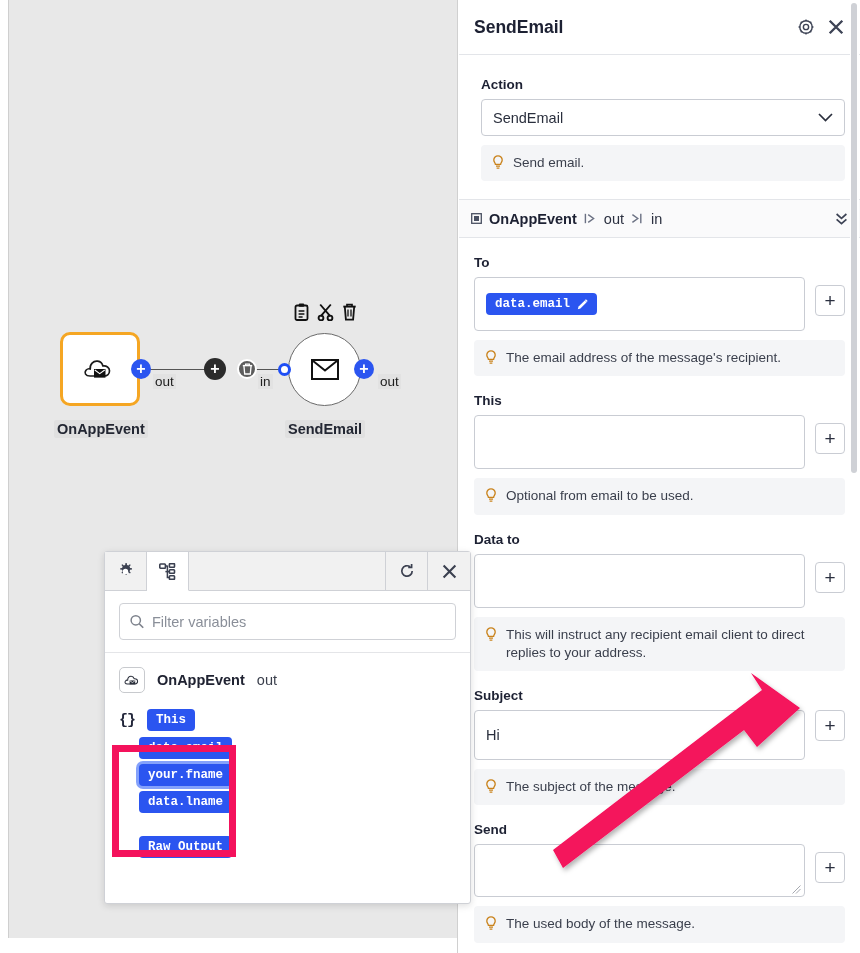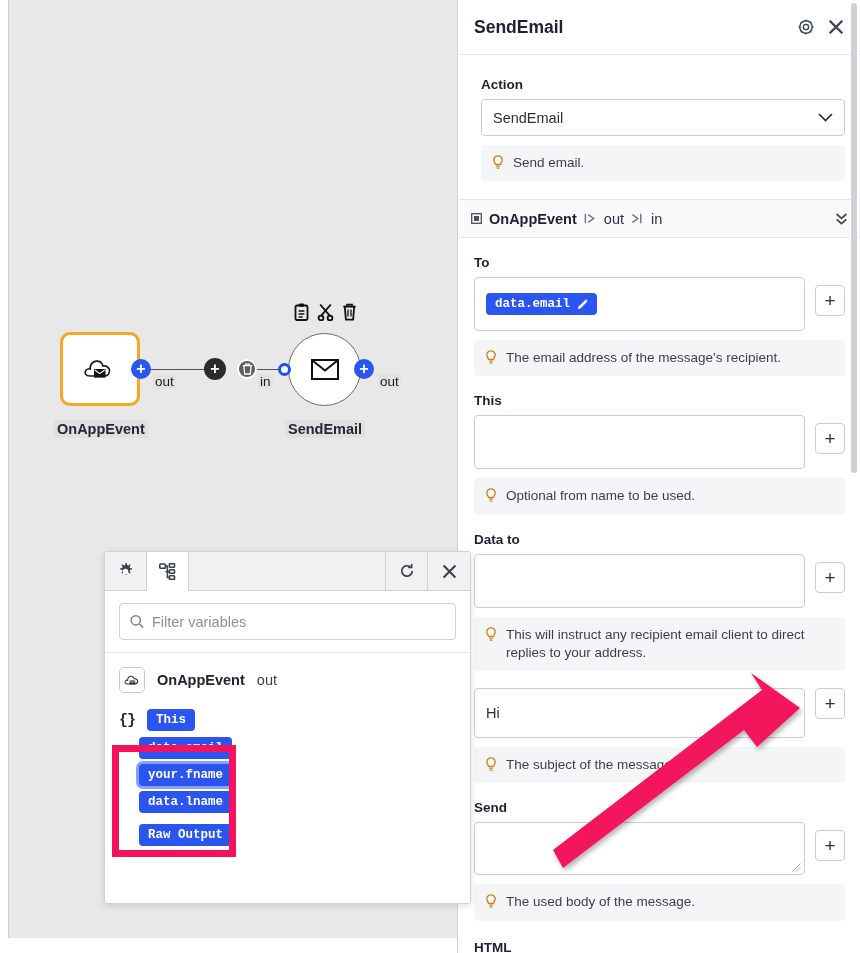--- a/index.html
+++ b/index.html
@@ -377,21 +377,21 @@
 
       <div class="var-group-row">
         <div class="var-braces">{}</div>
         <div class="pill">This</div>
       </div>
 
       <div class="var-list">
         <div class="pill">data.email</div>
         <div class="pill focused">your.fname</div>
         <div class="pill">data.lname</div>
-        <div class="pill" style="margin-top:6px">Raw Output</div>
+        <div class="pill" style="margin-top:18px">Raw Output</div>
       </div>
     </div>
   </div>
 
   <div class="highlight-box"></div>
 
   <div class="right-panel">
 
     <div class="rp-header">
       <div class="rp-title">SendEmail</div>
@@ -489,21 +489,21 @@
           <div class="field-input tall">
             <span></span>
           </div>
           <div class="add-btn shift-down">+</div>
         </div>
         <div class="hint">
           <svg class="bulb" width="12" height="15" viewBox="0 0 12 15">
             <path d="M6 0.8 A4.2 4.2 0 0 0 1.8 5 c0 2 1.6 3 1.6 4.3 h5.2 C8.6 8 10.2 7 10.2 5 A4.2 4.2 0 0 0 6 0.8z" fill="none" stroke="#c9821b" stroke-width="1.3"></path>
             <path d="M4 11.2 H8 M4.6 13.2 H7.4" stroke="#c9821b" stroke-width="1.3"></path>
           </svg>
-          <span>Optional from name to be used.</span>
+          <span>Optional from email to be used.</span>
         </div>
       </div>
 
       <div class="field">
         <div class="field-label">Data to</div>
         <div class="field-row">
           <div class="field-input tall">
             <span></span>
           </div>
           <div class="add-btn shift-down">+</div>
@@ -511,20 +511,21 @@
         <div class="hint">
           <svg class="bulb" width="12" height="15" viewBox="0 0 12 15">
             <path d="M6 0.8 A4.2 4.2 0 0 0 1.8 5 c0 2 1.6 3 1.6 4.3 h5.2 C8.6 8 10.2 7 10.2 5 A4.2 4.2 0 0 0 6 0.8z" fill="none" stroke="#c9821b" stroke-width="1.3"></path>
             <path d="M4 11.2 H8 M4.6 13.2 H7.4" stroke="#c9821b" stroke-width="1.3"></path>
           </svg>
           <span>This will instruct any recipient email client to direct replies to your address.</span>
         </div>
       </div>
 
       <div class="field">
+        <div class="field-label">Subject</div>
         <div class="field-row">
           <div class="field-input">
             <span>Hi</span>
           </div>
           <div class="add-btn">+</div>
         </div>
         <div class="hint">
           <svg class="bulb" width="12" height="15" viewBox="0 0 12 15">
             <path d="M6 0.8 A4.2 4.2 0 0 0 1.8 5 c0 2 1.6 3 1.6 4.3 h5.2 C8.6 8 10.2 7 10.2 5 A4.2 4.2 0 0 0 6 0.8z" fill="none" stroke="#c9821b" stroke-width="1.3"></path>
             <path d="M4 11.2 H8 M4.6 13.2 H7.4" stroke="#c9821b" stroke-width="1.3"></path>

